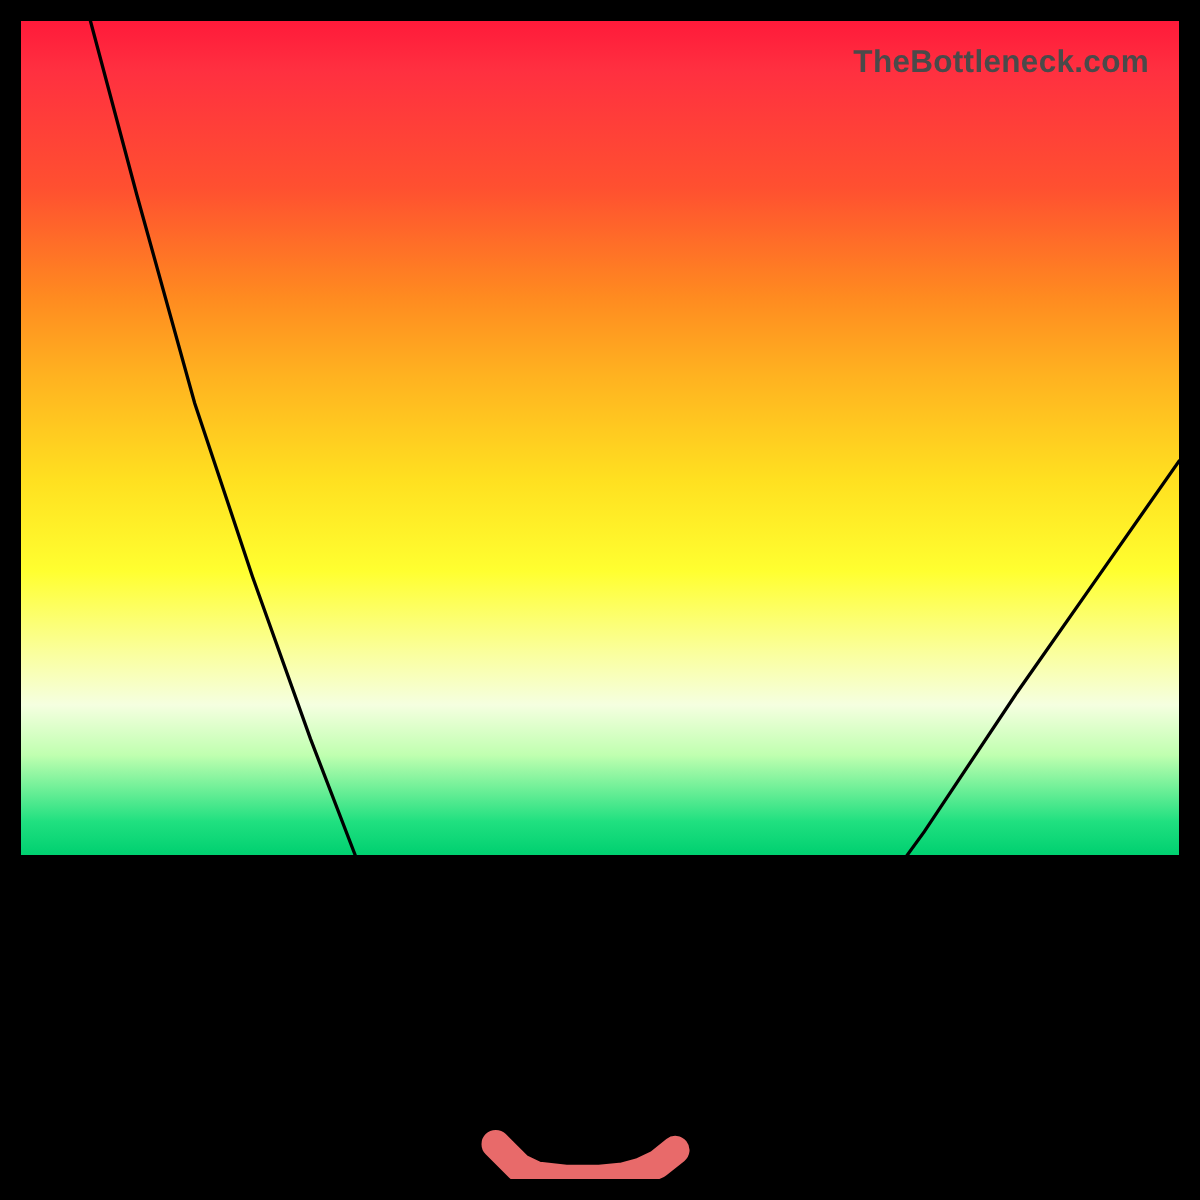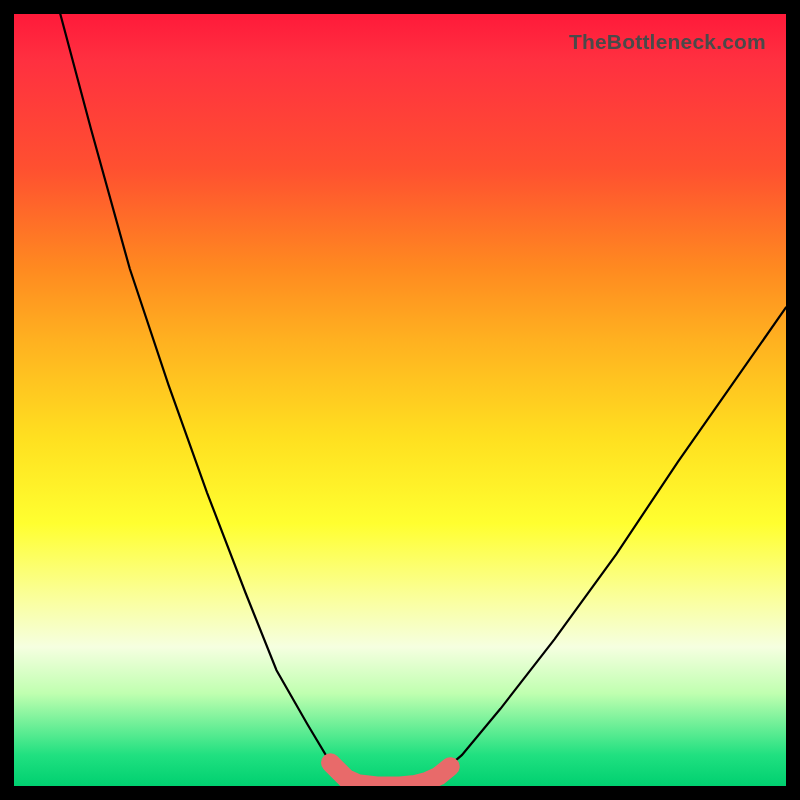--- a/index.html
+++ b/index.html
@@ -8,21 +8,21 @@
     width: 800px;
     height: 800px;
     background: #000;
     position: relative;
   }
   .plot {
     position: absolute;
     left: 14px;
     top: 14px;
     width: 772px;
-    height: 772px;
+    height: 556px;
     background: linear-gradient(
       to bottom,
       #ff1a3a 0%,
       #ff3040 6%,
       #ff5030 20%,
       #ff8a20 33%,
       #ffb020 42%,
       #ffe020 55%,
       #ffff30 66%,
       #faffa0 76%,

